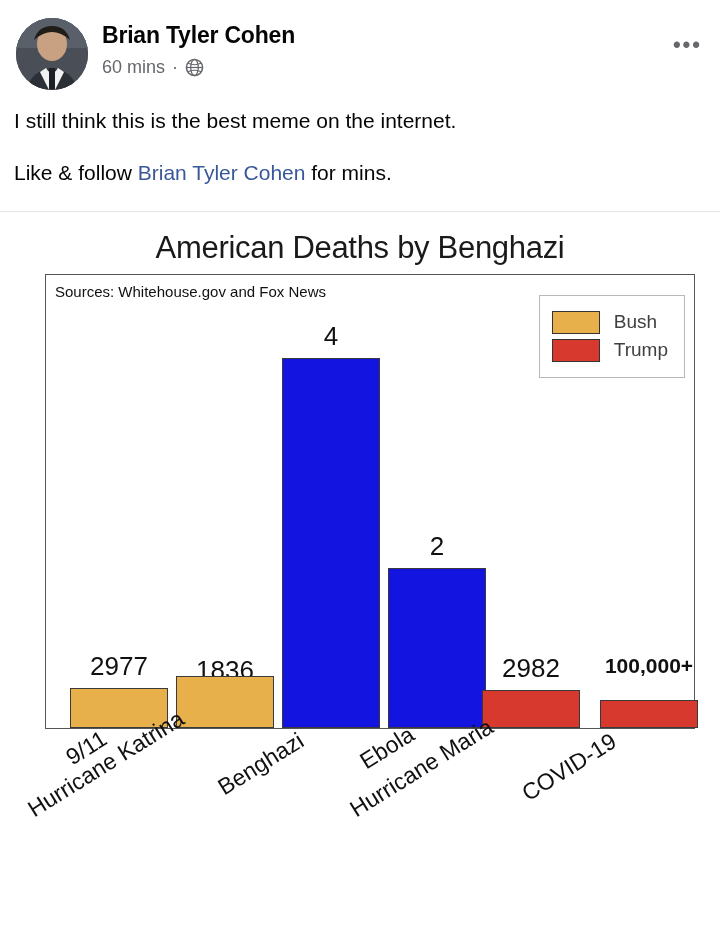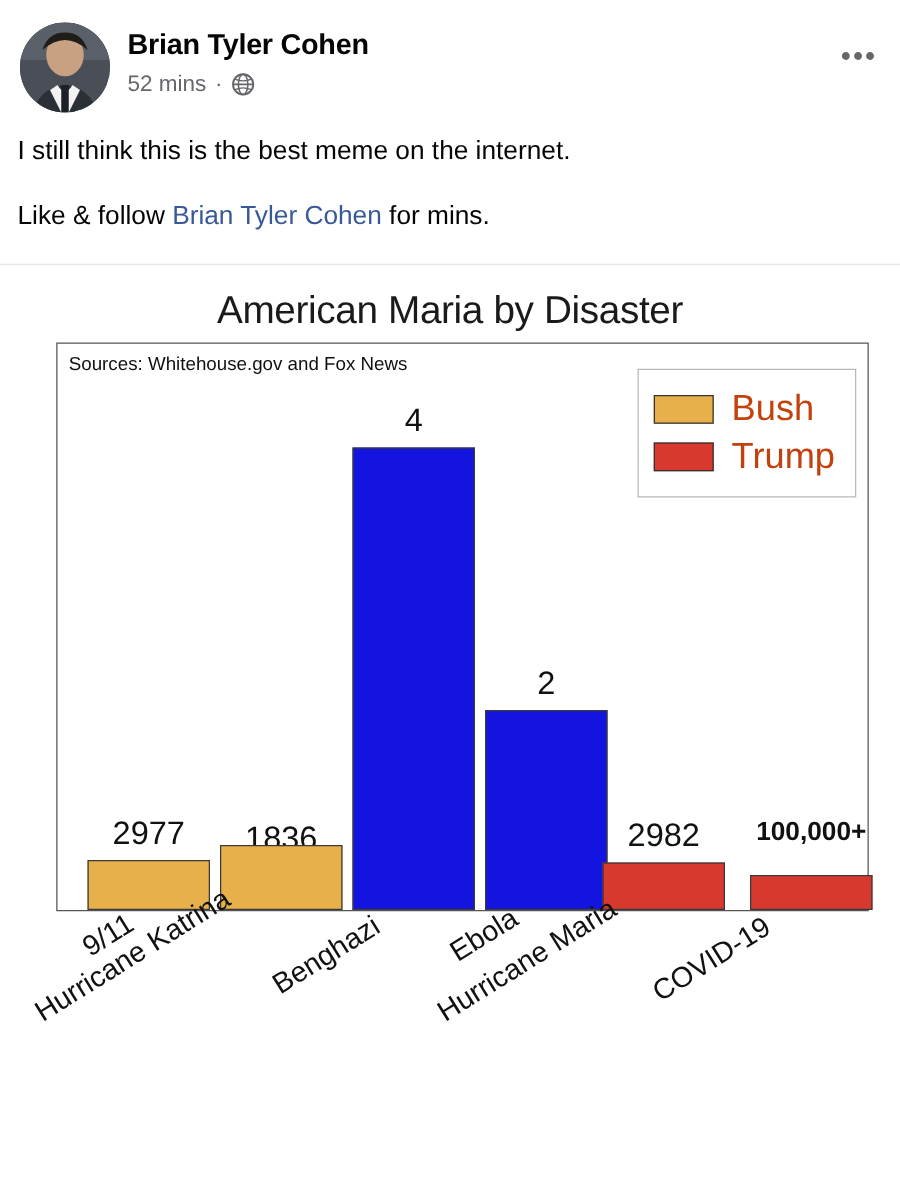--- a/index.html
+++ b/index.html
@@ -129,22 +129,22 @@
     display: flex;
     align-items: center;
     margin: 5px 0;
   }
   .legend-swatch {
     width: 48px; height: 23px;
     border: 1px solid #333;
     margin-right: 14px;
   }
   .legend-label {
-    font-size: 29px;
-    color: #c2410c;
+    font-size: 19px;
+    color: #404040;
   }
 
   
   .bars {
     position: absolute;
     left: 0; right: 0; bottom: 0;
     height: 100%;
   }
   .bar-slot {
     position: absolute;
@@ -195,21 +195,21 @@
         <path d="M18 22 q18 -16 36 0 q-4 -14 -18 -14 q-14 0 -18 14z" fill="#201c18"></path>
         <path d="M10 72 q6 -20 26 -22 q20 2 26 22 z" fill="#2b2f36"></path>
         <path d="M30 50 q6 10 12 0 l6 4 l-9 18 l-6 0 l-9 -18 z" fill="#f2f2f2"></path>
         <rect x="33" y="50" width="6" height="22" fill="#1d2026"></rect>
       </svg>
     </div>
 
     <div class="header-text">
       <div class="author-name">Brian Tyler Cohen</div>
       <div class="meta-row">
-        <span>52 mins</span>
+        <span>60 mins</span>
         <span class="meta-dot">·</span>
         <span class="globe-icon">
           <svg viewBox="0 0 20 20" width="19" height="19">
             <circle cx="10" cy="10" r="8.5" fill="none" stroke="#65676b" stroke-width="1.6"></circle>
             <ellipse cx="10" cy="10" rx="4" ry="8.5" fill="none" stroke="#65676b" stroke-width="1.3"></ellipse>
             <line x1="1.6" y1="10" x2="18.4" y2="10" stroke="#65676b" stroke-width="1.3"></line>
             <path d="M3.2 5.5 Q10 8.5 16.8 5.5" fill="none" stroke="#65676b" stroke-width="1.1"></path>
             <path d="M3.2 14.5 Q10 11.5 16.8 14.5" fill="none" stroke="#65676b" stroke-width="1.1"></path>
           </svg>
         </span>
@@ -221,21 +221,21 @@
 
   <div class="post-body">
     <p>I still think this is the best meme on the internet.</p>
     <p><span>Like &amp; follow </span><span class="mention">Brian Tyler Cohen</span><span> for mins.</span></p>
   </div>
 
   <div class="divider"></div>
 
   <div class="chart-wrap">
 
-    <div class="chart-title">American Maria by Disaster</div>
+    <div class="chart-title">American Deaths by Benghazi</div>
 
     <div class="plot-box">
 
       <div class="source-note">Sources: Whitehouse.gov and Fox News</div>
 
       <div class="legend">
         <div class="legend-row">
           <span class="legend-swatch" style="background:#e8b04b"></span>
           <span class="legend-label">Bush</span>
         </div>

